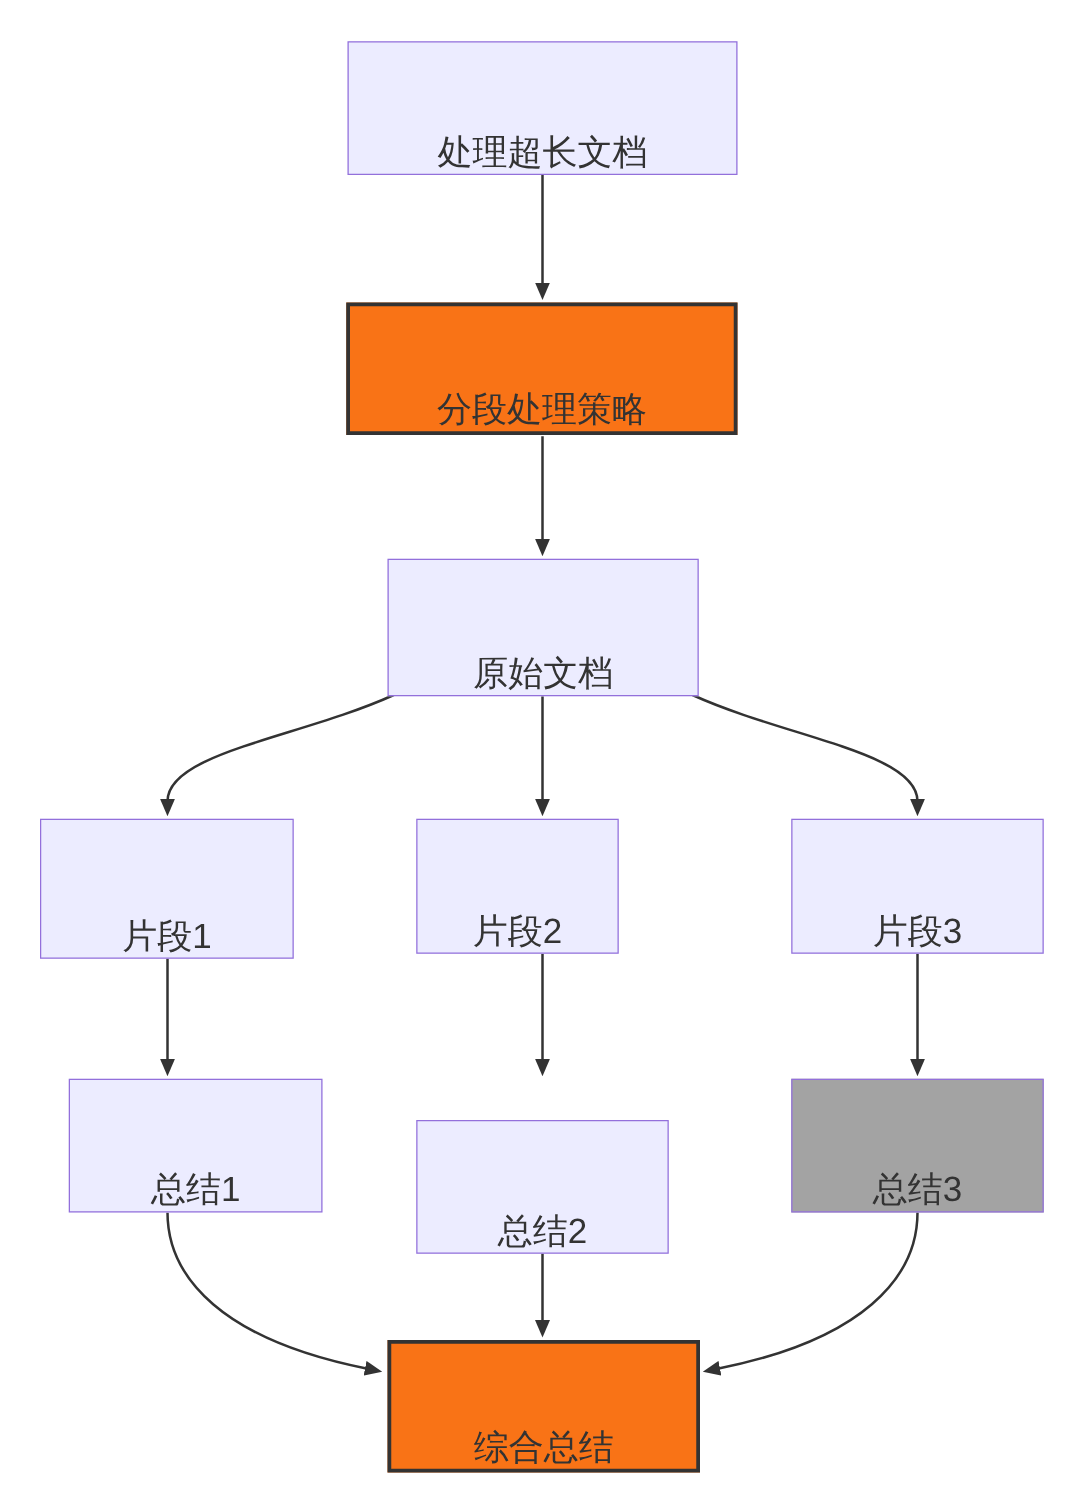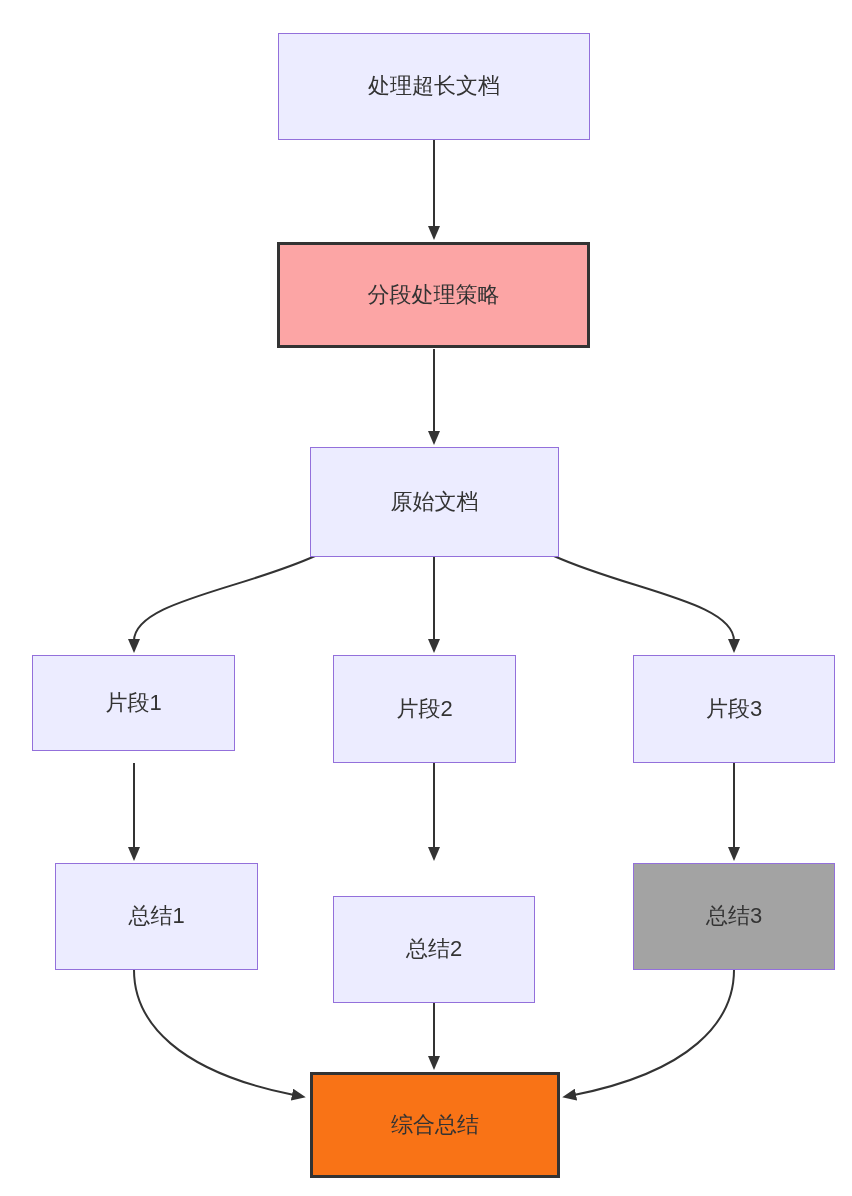--- a/index.html
+++ b/index.html
@@ -19,34 +19,34 @@
     position:absolute;left:0;top:0;width:852px;height:1196px;
   }
   .edges path.edge{
     fill:none;
     stroke:var(--edge-color);
     stroke-width:2px;
   }
   .node{
     position:absolute;
     box-sizing:border-box;
-    display:flex;align-items:center;justify-content:center;
+    display:flex;align-items:flex-end;justify-content:center;
     border:1.5px solid #9370DB;
     background:#ECECFF;
     color:var(--text-color);
-    font-size:22px;
+    font-size:28px;
     line-height:1.2;
     text-align:center;
   }
   
   .n-A {left:278px;top:33px;  width:312px;height:107px;}
   .n-B {left:277px;top:242px; width:313px;height:106px;}
   .n-C {left:310px;top:447px; width:249px;height:110px;}
-  .n-D1{left:32px; top:655px; width:203px;height:96px;}
-  .n-D2{left:333px;top:655px; width:183px;height:108px;}
+  .n-D1{left:32px; top:655px; width:203px;height:112px;}
+  .n-D2{left:333px;top:655px; width:162px;height:108px;}
   .n-D3{left:633px;top:655px; width:202px;height:108px;}
   .n-E1{left:32px; top:863px; width:203px;height:107px;margin-left:23px;}
   .n-E2{left:333px;top:863px; width:202px;height:107px;}
   .n-E3{left:633px;top:863px; width:202px;height:107px;}
   .n-F {left:310px;top:1072px;width:250px;height:106px;}
 </style>
 </head>
 <body>
 
 <div class="canvas">
@@ -66,21 +66,21 @@
     <path class="edge" d="M434,763 V849" marker-end="url(#arrowhead)"></path>
     <path class="edge" d="M734,763 V849" marker-end="url(#arrowhead)"></path>
     <path class="edge" d="M134,970 C134,1022 178,1072 294,1095" marker-end="url(#arrowhead)"></path>
     <path class="edge" d="M434,970 V1058" marker-end="url(#arrowhead)"></path>
     <path class="edge" d="M734,970 C734,1022 690,1072 574,1095" marker-end="url(#arrowhead)"></path>
   </svg>
 
   <div class="node n-A" style="background: rgb(236, 236, 255); border-color: rgb(147, 112, 219); border-width: 1.5px;">
     <span>处理超长文档</span>
   </div>
-  <div class="node n-B" style="background: #fca5a5; border-color: rgb(51, 51, 51); border-width: 3px;">
+  <div class="node n-B" style="background: #f97316; border-color: rgb(51, 51, 51); border-width: 3px;">
     <span>分段处理策略</span>
   </div>
   <div class="node n-C" style="background: rgb(236, 236, 255); border-color: rgb(147, 112, 219); border-width: 1.5px;">
     <span>原始文档</span>
   </div>
   <div class="node n-D1" style="background: rgb(236, 236, 255); border-color: rgb(147, 112, 219); border-width: 1.5px;">
     <span>片段1</span>
   </div>
   <div class="node n-D2" style="background: rgb(236, 236, 255); border-color: rgb(147, 112, 219); border-width: 1.5px;">
     <span>片段2</span>

